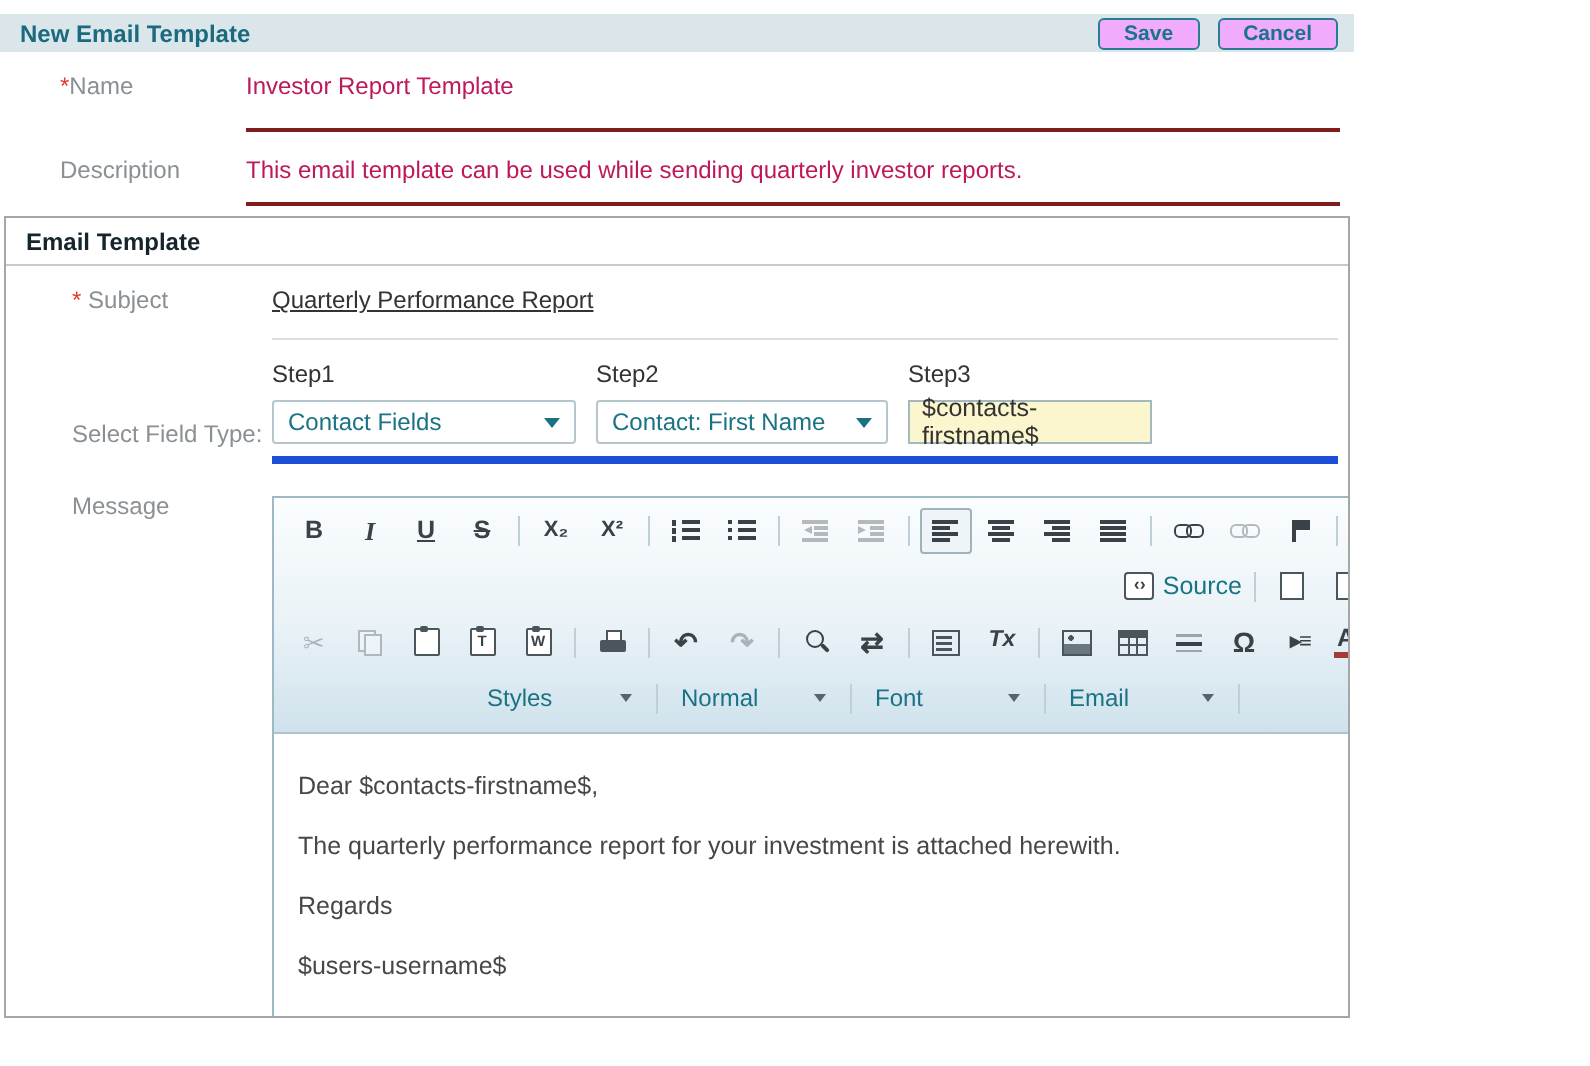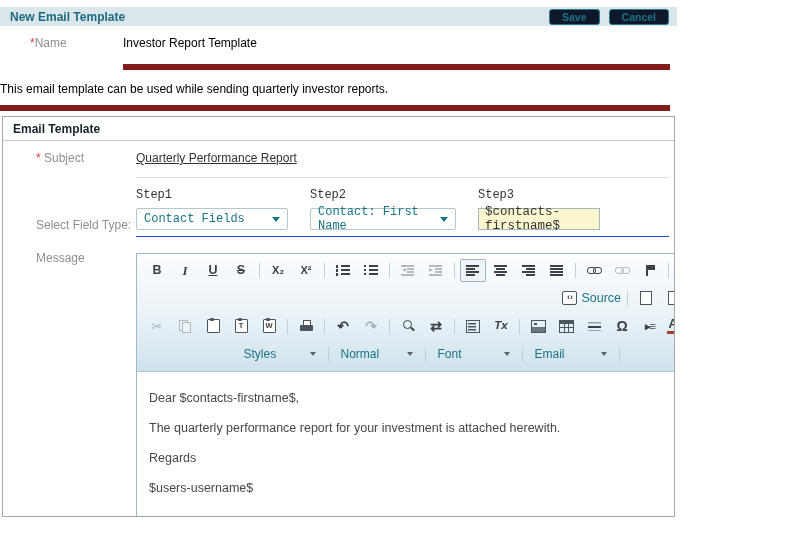--- a/index.html
+++ b/index.html
@@ -3,43 +3,43 @@
 <meta charset="utf-8">
 <style>
   html,body{margin:0;padding:0;background:#fff;}
   .page{position:relative;width:677px;height:533px;background:#fff;overflow:hidden;
         font-family:"Liberation Sans",sans-serif;-webkit-font-smoothing:antialiased;}
 
   
   .topbar{margin-top:7px;height:19px;background:#dbe6eb;display:flex;align-items:center;padding:0 8px 0 10px;box-sizing:border-box;}
   .topbar-title{font-size:12px;font-weight:bold;color:#1b6a80;}
   .topbar-actions{margin-left:auto;display:flex;gap:9px;}
-  .btn{background:#0f172a;border:1px solid #2a7d90;border-radius:3px;color:#1b7389;font-weight:bold;
+  .btn{background:#f0abfc;border:1px solid #2a7d90;border-radius:3px;color:#1b7389;font-weight:bold;
        font-size:10.5px;padding:1px 12px;line-height:12px;cursor:pointer;font-family:"Liberation Sans",sans-serif;}
 
   
   .frow{display:flex;align-items:flex-start;}
   .flabel{width:123px;padding-left:30px;font-size:12px;color:#8b9094;box-sizing:border-box;flex:none;}
-  .fval{flex:1;margin-right:7px;border-bottom:6px solid #7f1d1d;font-size:12px;color:#000000;display:flex;align-items:flex-start;}
+  .fval{flex:1;margin-right:7px;border-bottom:2px solid #7f1d1d;font-size:12px;color:#be185d;display:flex;align-items:flex-start;}
   .req{color:#e5392e;}
   .r1 .flabel,.r1 .fval{padding-top:10px;} .r1 .fval{padding-bottom:14px;}
   .r2 .flabel,.r2 .fval{padding-top:12px;} .r2 .fval{padding-bottom:9px;}
   .r3 .flabel,.r3 .fval{padding-top:11px;} .r3 .fval{padding-bottom:4px;}
   .chev{margin-left:auto;margin-right:12px;margin-top:1px;width:7px;height:7px;
         border-right:2px solid #1f2a30;border-bottom:2px solid #1f2a30;transform:rotate(45deg);cursor:pointer;flex:none;}
 
   
   .tbox{margin:5px 2px 0;border:1px solid #a6a6a6;height:399px;overflow:hidden;box-sizing:content-box;}
   .tbox-header{padding:5px 10px 4px;font-size:12px;font-weight:bold;color:#16242c;border-bottom:1px solid #c9c9c9;}
   .brow{display:flex;align-items:flex-start;}
   .blabel{width:133px;padding-left:33px;font-size:12px;color:#8b9094;box-sizing:border-box;flex:none;}
   .bval{flex:1;margin-right:5px;border-bottom:1px solid #dcdcdc;font-size:12px;color:#333;text-decoration:underline;}
   .rsub .blabel,.rsub .bval{padding-top:10px;} .rsub .bval{padding-bottom:12px;}
   .rsteps .blabel{padding-top:40px;}
-  .steps{flex:1;margin-right:5px;border-bottom:1px solid #1d4ed8;padding:10px 0 6px;display:flex;gap:22px;font-family:Liberation Mono, monospace;}
+  .steps{flex:1;margin-right:5px;border-bottom:4px solid #1d4ed8;padding:10px 0 6px;display:flex;gap:10px;}
   .step{display:flex;flex-direction:column;}
   .step-label{font-size:12px;color:#333;margin-bottom:6px;}
   .dd{height:22px;border:1px solid #b3c7cd;border-radius:2px;background:#fff;display:flex;align-items:center;
       justify-content:space-between;padding:0 7px;color:#1a7384;font-size:12px;box-sizing:border-box;cursor:pointer;}
   .dd1{width:152px;} .dd2{width:146px;}
   .dd-caret{width:0;height:0;border-left:4px solid transparent;border-right:4px solid transparent;border-top:5px solid #1a7384;}
   .merge-field{width:122px;height:22px;box-sizing:border-box;border:1px solid #a3b8bf;background:#fbf6ce;
       color:#333;font-size:12.5px;display:flex;align-items:center;padding:0 6px;}
   .rmsg .blabel{padding-top:14px;}
   .rmsg{padding-top:0;}
@@ -147,20 +147,21 @@
   </div>
 
   <div class="frow r1">
     <span class="flabel"><span class="req">*</span><span>Name</span></span>
     <span class="fval">
         <span>Investor Report Template</span>
       </span>
   </div>
 
   <div class="frow r2">
+    <span class="flabel">Description</span>
     <span class="fval">
         <span>This email template can be used while sending quarterly investor reports.</span>
       </span>
   </div>
 
 
   <div class="tbox">
     <div class="tbox-header">Email Template</div>
 
     <div class="brow rsub">

